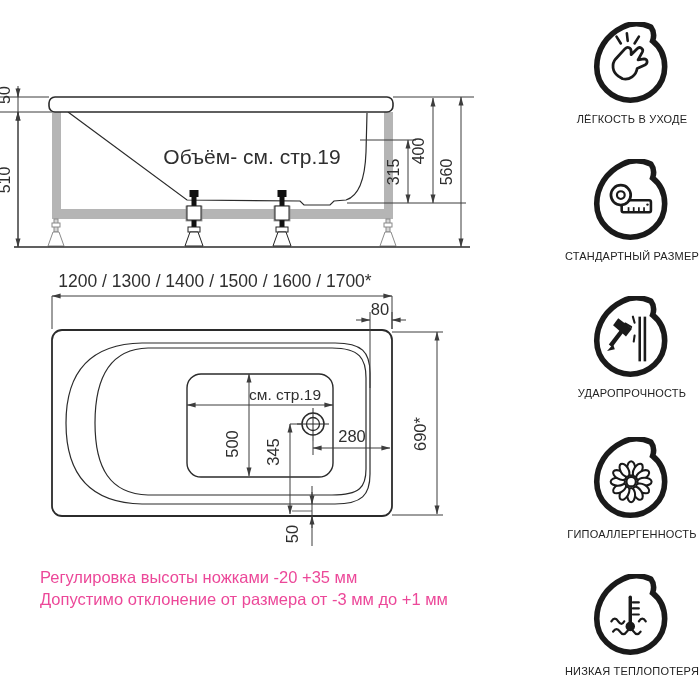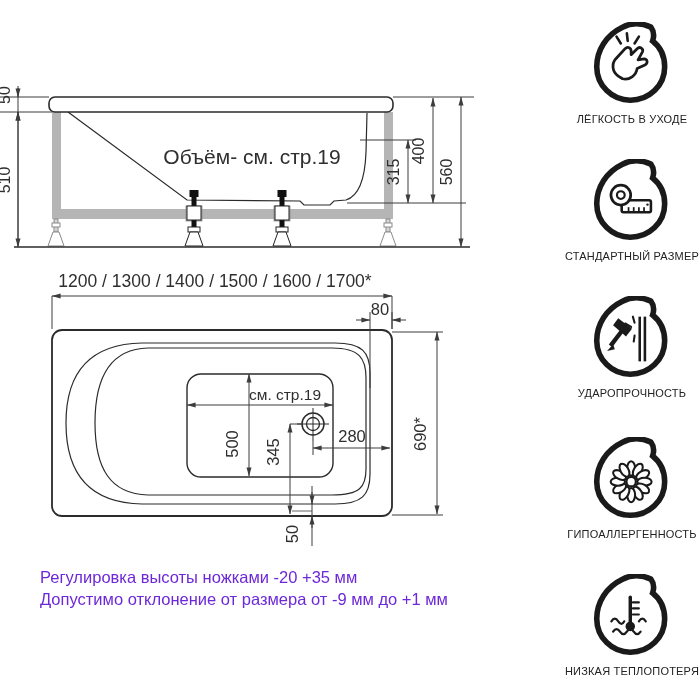--- a/index.html
+++ b/index.html
@@ -1,20 +1,20 @@
 <!DOCTYPE html>
 <html><head>
 <meta charset="utf-8">
 <style>
   html,body{margin:0;padding:0;background:#fff;}
   .canvas{position:relative;width:700px;height:700px;background:#ffffff;overflow:hidden;
           font-family:"Liberation Sans", sans-serif;}
   svg text{font-family:"Liberation Sans", sans-serif;fill:#2f2f2f;}
   .drawing{position:absolute;}
-  .notes{position:absolute;left:40px;top:566px;font-size:16.5px;line-height:22px;color:#6d28d9;}
+  .notes{position:absolute;left:40px;top:566px;font-size:16.5px;line-height:22px;color:#ec4899;}
   .notes p{margin:0;}
   .features{position:absolute;left:562px;top:0;width:140px;height:700px;}
   .feature{position:absolute;left:0;width:140px;text-align:center;}
   .feature svg{display:block;margin:0 auto;}
   .feature .flabel{margin-top:5px;font-size:11px;letter-spacing:.2px;color:#222;white-space:nowrap;}
 </style>
 </head>
 <body>
 
 <div class="canvas">
@@ -136,21 +136,21 @@
     <text x="255" y="142" font-size="15.5" text-anchor="middle">см. стр.19</text>
     <text x="208" y="186" font-size="16.5" text-anchor="middle" transform="rotate(-90 208 186)">500</text>
     <text x="249" y="194" font-size="16.5" text-anchor="middle" transform="rotate(-90 249 194)">345</text>
     <text x="322" y="184" font-size="16.5" text-anchor="middle">280</text>
     <text x="396" y="176" font-size="16.5" text-anchor="middle" transform="rotate(-90 396 176)">690*</text>
     <text x="268" y="276" font-size="16.5" text-anchor="middle" transform="rotate(-90 268 276)">50</text>
   </svg>
 
   <div class="notes">
     <p>Регулировка высоты ножками -20 +35 мм</p>
-    <p>Допустимо отклонение от размера от -9 мм до +1 мм</p>
+    <p>Допустимо отклонение от размера от -3 мм до +1 мм</p>
   </div>
 
   <div class="features">
 
     <div class="feature" style="top:22px;">
       <svg width="86" height="86" viewBox="0 0 100 100">
         <path d="M72,6 C61,1 49,1 39,6 C20,15 9,33 9,52 C9,74 27,91 48,91 C70,91 88,74 88,52 C88,40 83,29 74,22 C76,16 75,10 72,6 Z" fill="none" stroke="#1a1a1a" stroke-width="6.5"></path>
         <g stroke="#1a1a1a" stroke-linecap="round">
           <path d="M37,25 l-5,-8" stroke-width="3" fill="none"></path>
           <path d="M45,22 l-1,-9" stroke-width="3" fill="none"></path>

